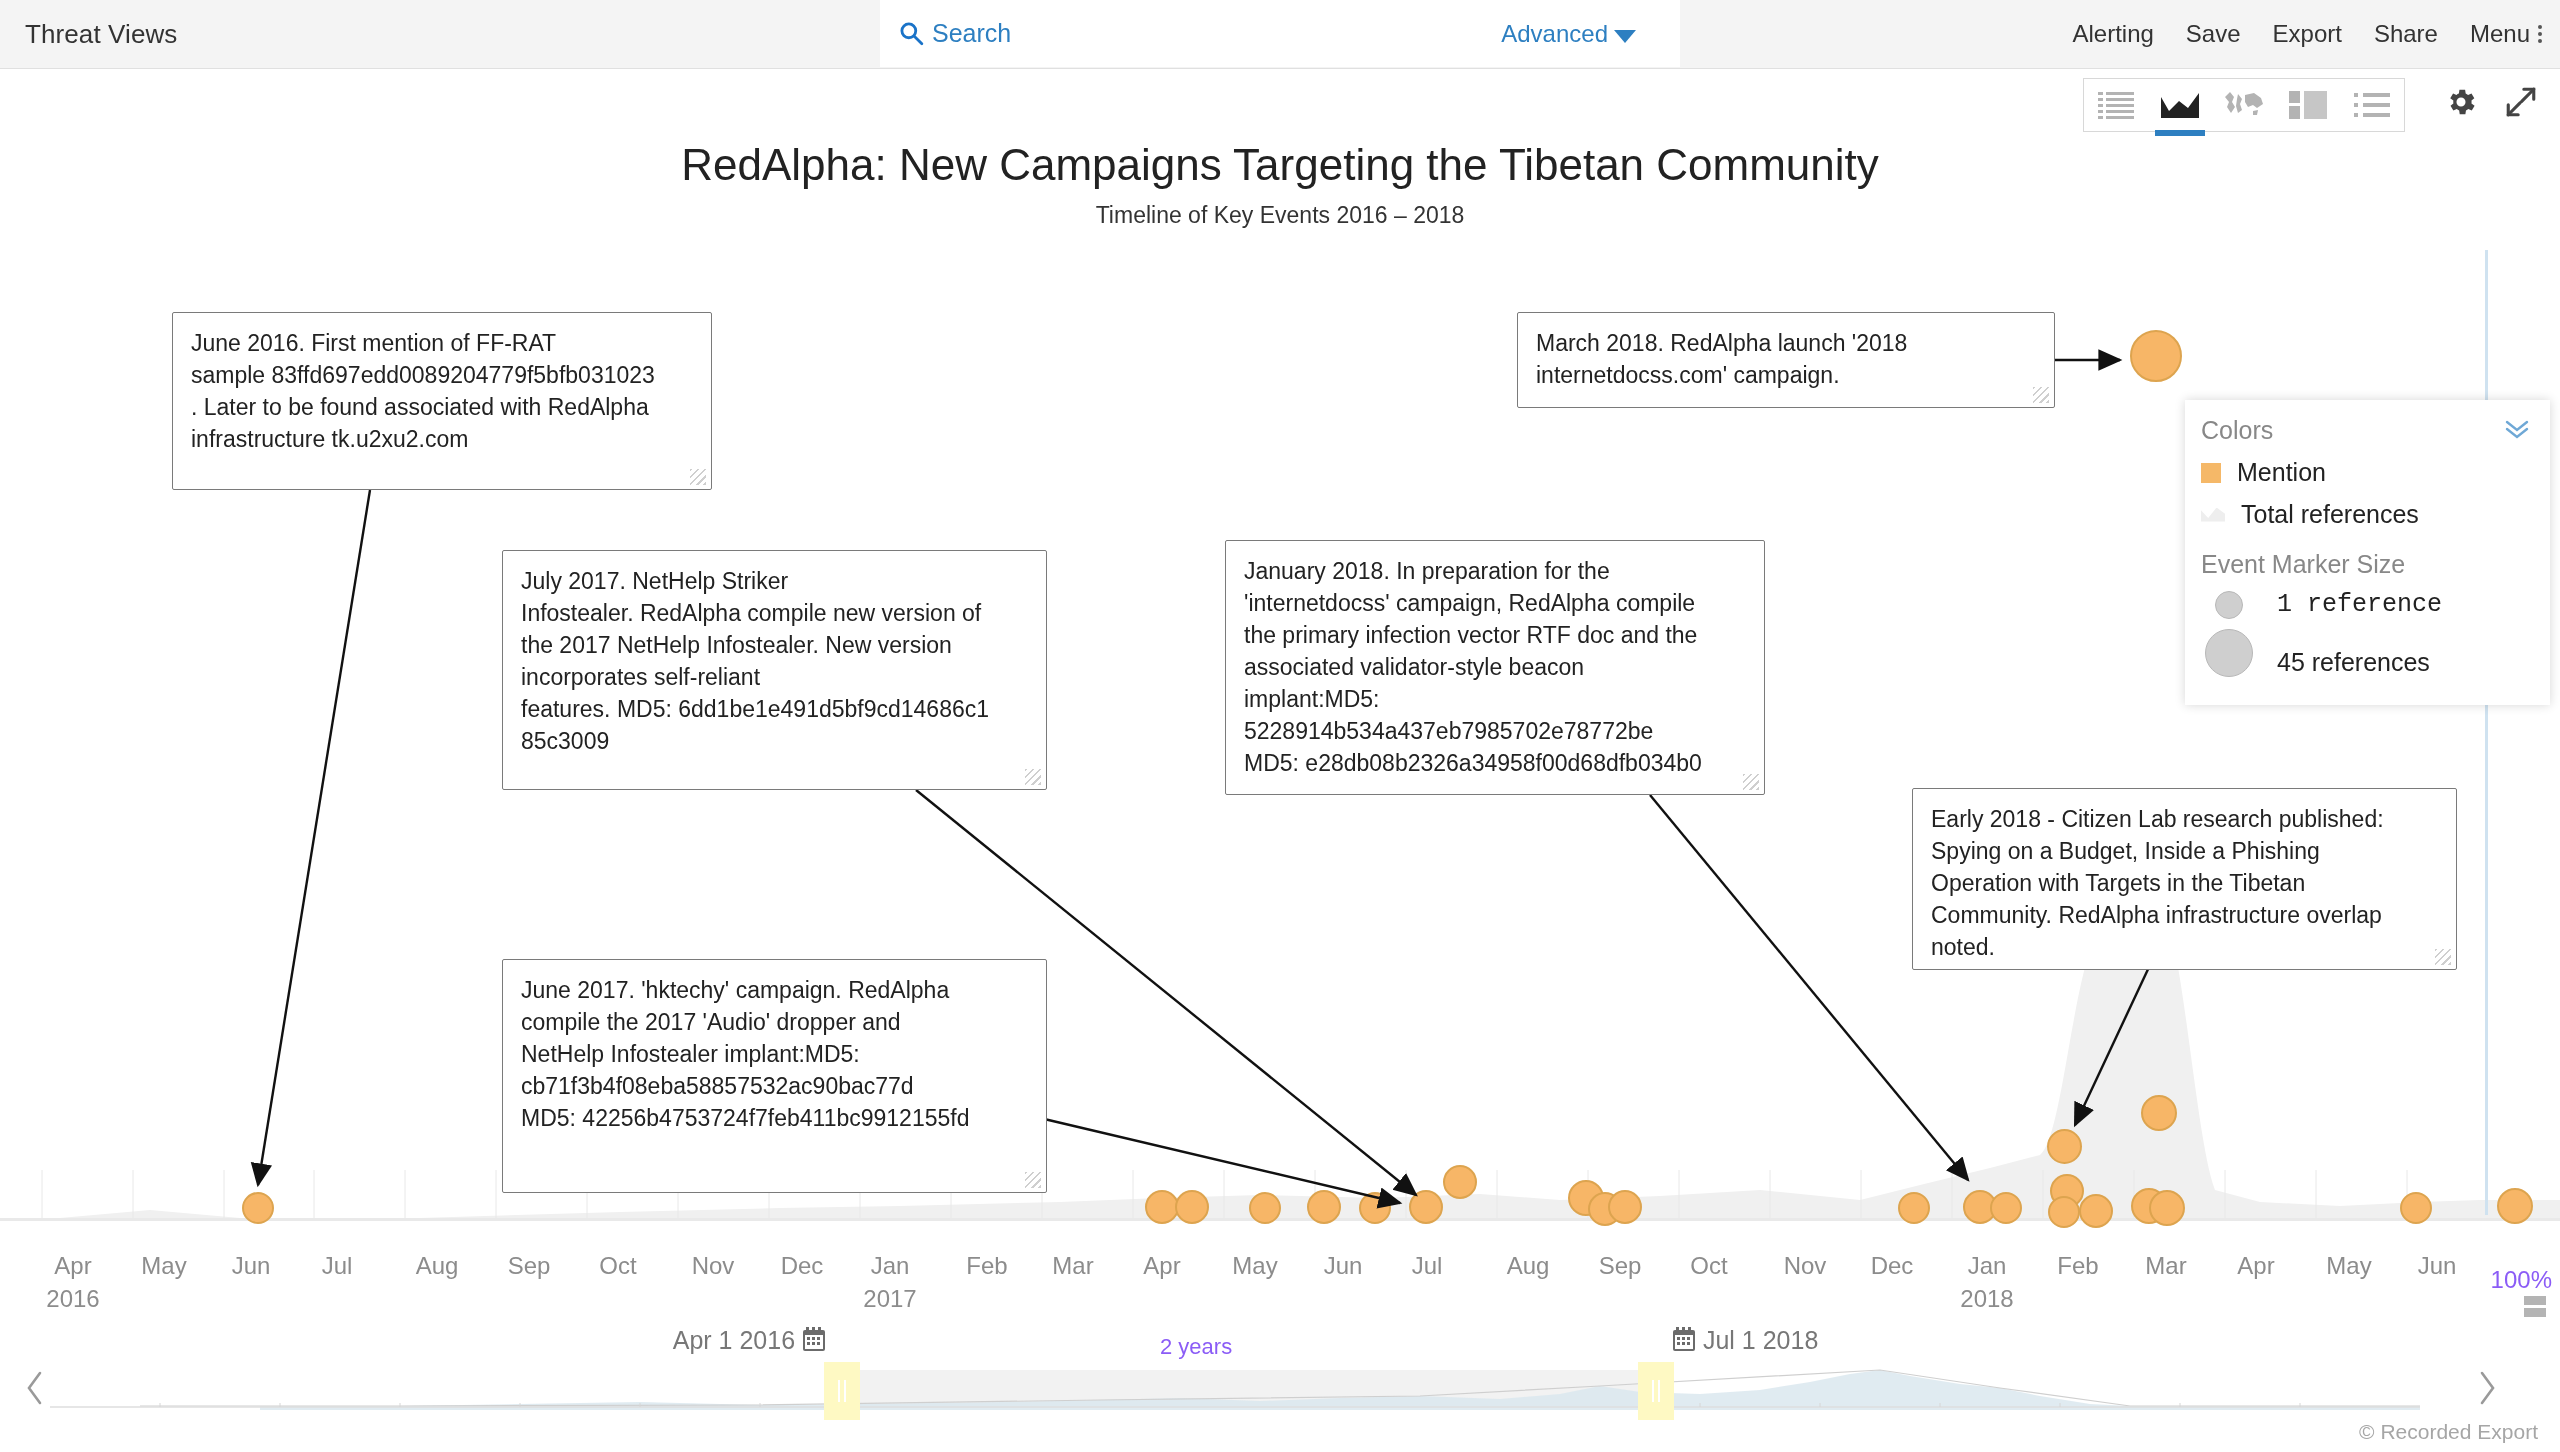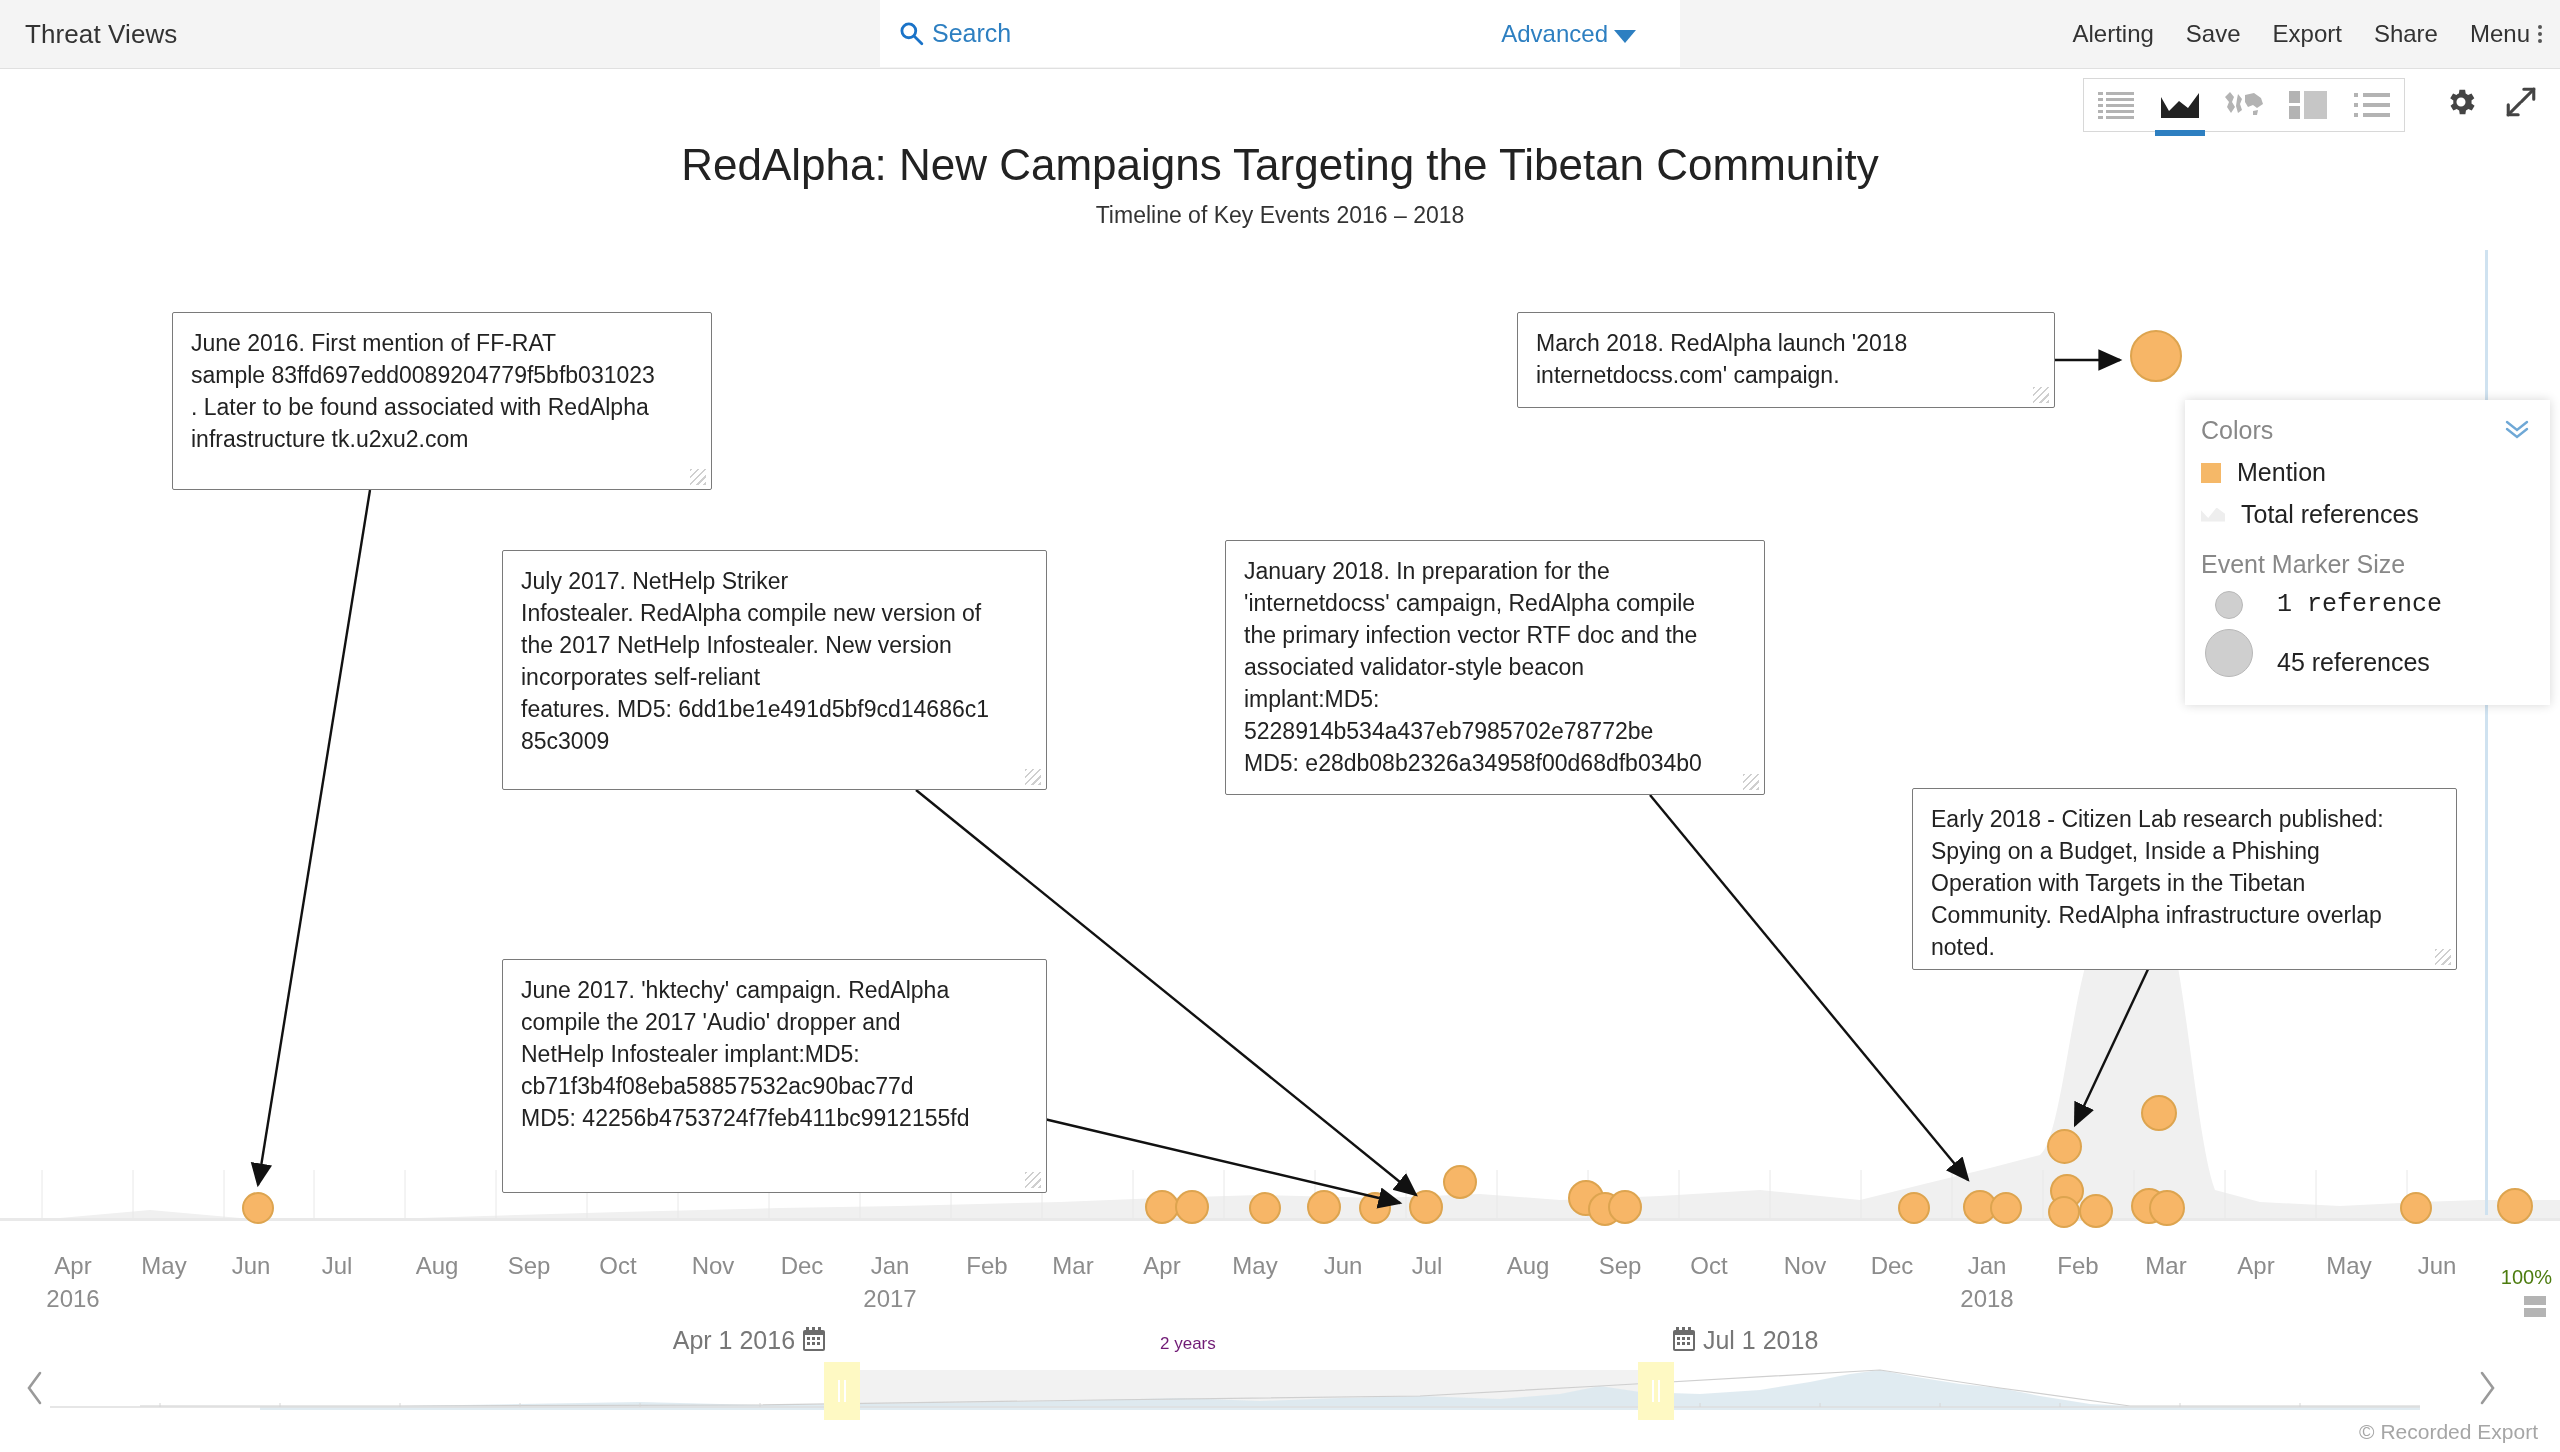--- a/index.html
+++ b/index.html
@@ -58,31 +58,31 @@
   
   .plot{position:absolute;left:0;top:250px;width:2560px;height:970px;overflow:hidden;}
   .axis-base{position:absolute;left:0;top:1218px;width:2560px;height:3px;background:#e9e9e9;}
   .blueline{position:absolute;top:250px;width:3px;height:965px;background:#cfe2f0;}
 
   .marker{position:absolute;border-radius:50%;background:#f7b667;border:2px solid #dda44f;box-sizing:border-box;}
 
   
   .xlab{position:absolute;font-size:24px;color:#8c8c8c;text-align:center;transform:translateX(-50%);}
   .xlab .yr{display:block;margin-top:5px;}
-  .zoompct{position:absolute;right:8px;top:1266px;font-size:20px;color:#4d7c0f;}
+  .zoompct{position:absolute;right:8px;top:1266px;font-size:24px;color:#8b5cf6;}
   .zoomslider{position:absolute;right:14px;top:1296px;width:22px;display:flex;flex-direction:column;gap:3px;}
   .zoomslider i{display:block;height:9px;background:#b4b4b4;}
 
   
   .bottomnav{position:absolute;left:0;top:1320px;width:2560px;height:132px;background:#fff;}
   .bn-arrow{position:absolute;top:48px;color:#9a9a9a;font-size:34px;}
   .bn-handle{position:absolute;top:42px;width:36px;height:58px;background:#fef9c3;display:flex;align-items:center;justify-content:center;}
   .bn-handle b{display:block;width:2px;height:22px;background:#fff;margin:0 2px;}
   .bn-datelabel{position:absolute;top:-36px;font-size:25px;color:#777;white-space:nowrap;}
-  .bn-span{position:absolute;left:1160px;top:14px;font-size:17px;color:#701a75;}
+  .bn-span{position:absolute;left:1160px;top:14px;font-size:22px;color:#8b5cf6;}
   .copyright{position:absolute;right:22px;top:100px;font-size:21px;color:#a6a6a6;}
   .cal{display:inline-block;vertical-align:-3px;}
 </style>
 </head>
 <body>
 
 <div class="app">
 
   <div class="topbar">
     <div class="brand">Threat Views</div>

